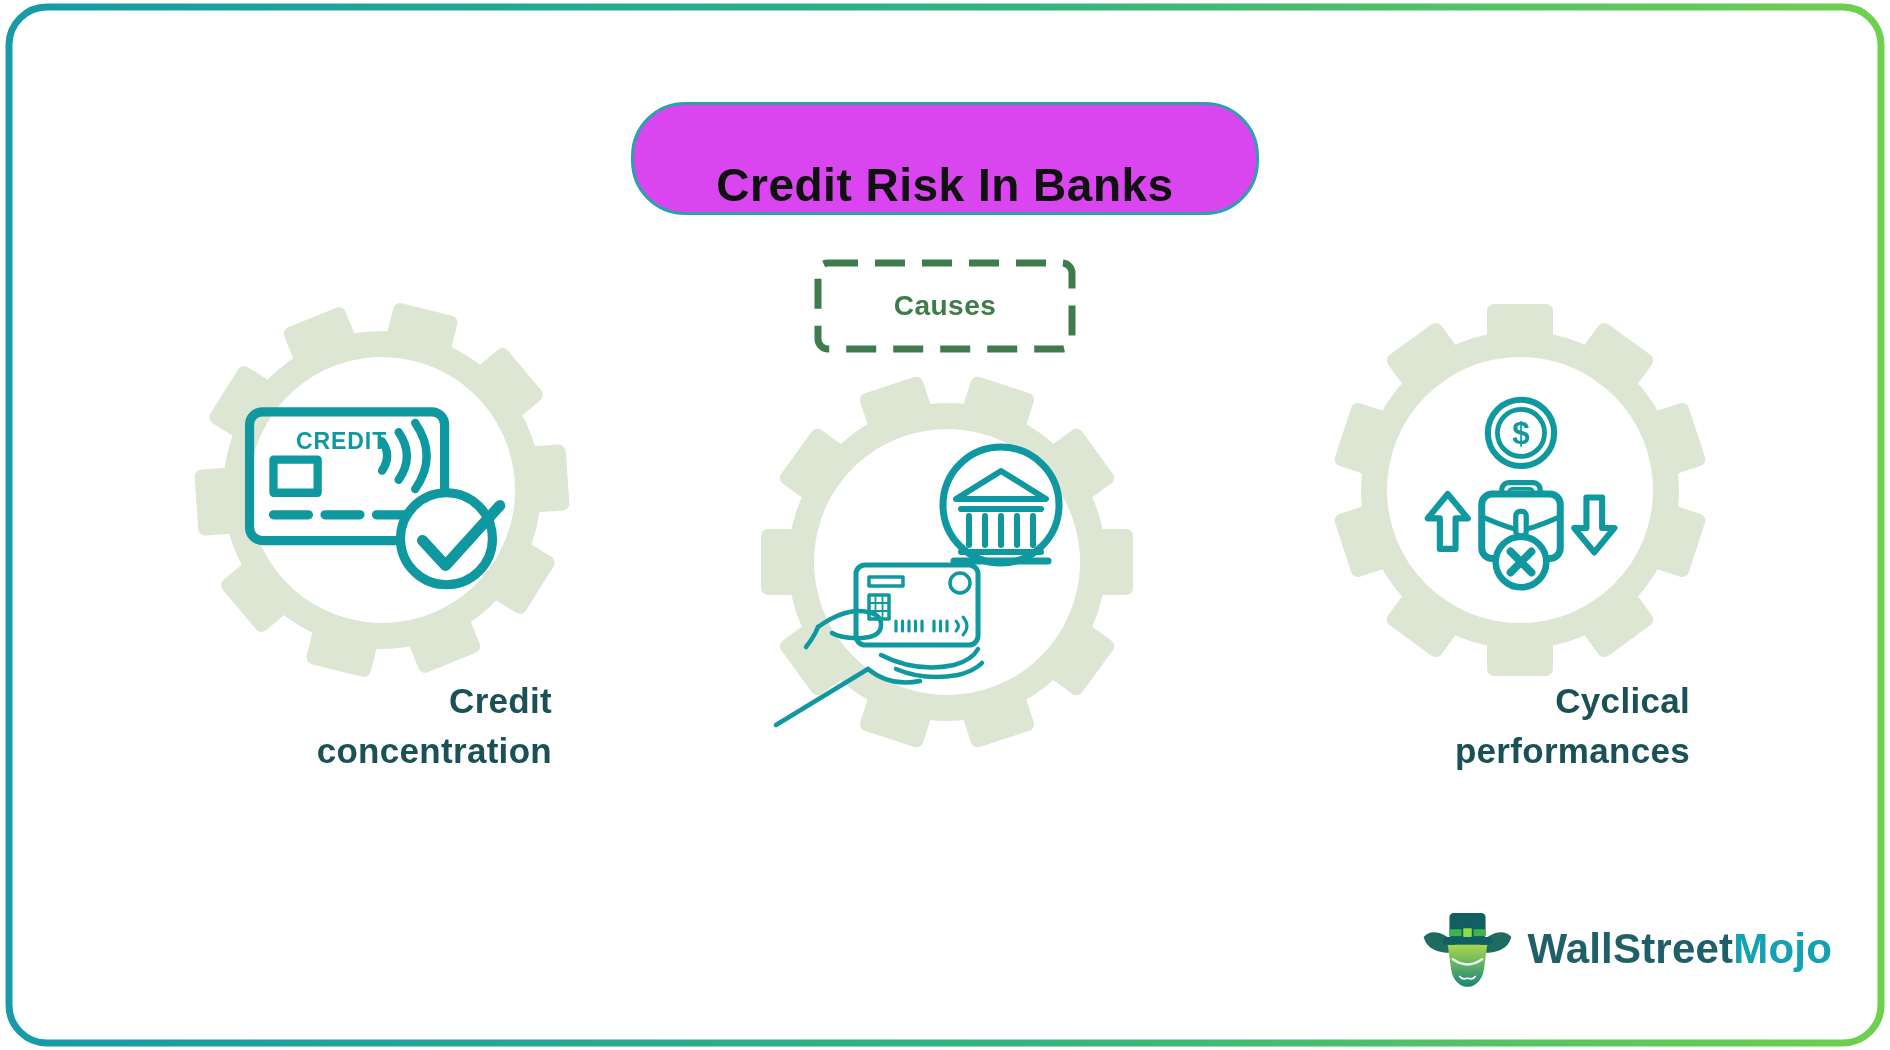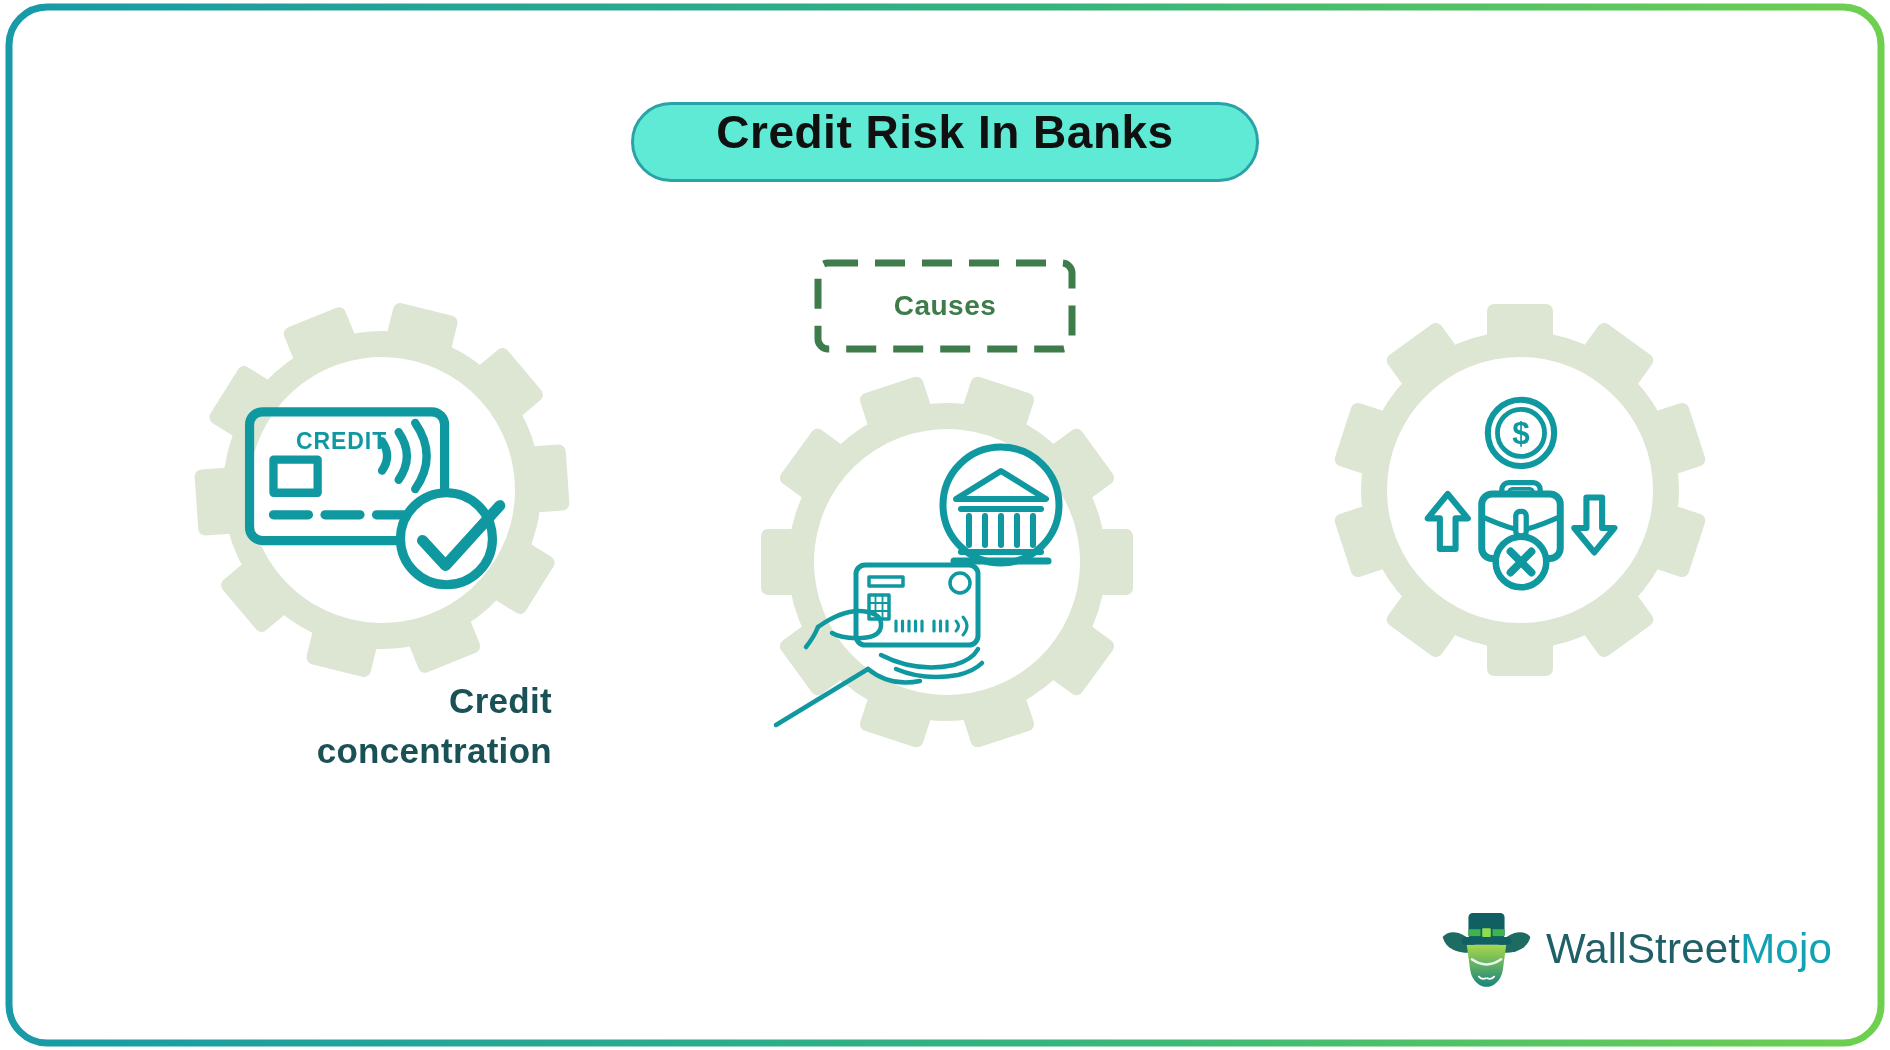--- a/index.html
+++ b/index.html
@@ -6,24 +6,24 @@
   .canvas{
     position:relative;width:1890px;height:1050px;background:#ffffff;
     font-family:"Liberation Sans",sans-serif;overflow:hidden;
   }
   svg{display:block;}
   .abs{position:absolute;}
   
   .frame{left:0;top:0;}
   
   .title-pill{
-    left:631px;top:102px;width:628px;height:80px;
+    left:631px;top:102px;width:628px;height:113px;
     border:3.5px solid var(--pill-border,#2aa2a8);
-    border-radius:54px;display:flex;align-items:flex-start;justify-content:center;
-    box-sizing:border-box;background:#5eead4;
+    border-radius:54px;display:flex;align-items:flex-end;justify-content:center;
+    box-sizing:border-box;background:#d946ef;
   }
   .title-pill span{
     font-size:46px;font-weight:800;color:var(--title-black,#101010);letter-spacing:.5px;
   }
   
   .causes-box{left:813px;top:258px;width:264px;height:96px;}
   .causes-box .txt{
     position:absolute;inset:0;display:flex;align-items:center;justify-content:center;
     font-size:28px;font-weight:800;color:var(--causes-green,#3e7c4b);letter-spacing:.5px;
   }
@@ -34,21 +34,21 @@
   .ic{stroke:var(--icon-teal,#0f98a0);fill:none;stroke-linecap:round;stroke-linejoin:round;}
   .icf{fill:var(--icon-teal,#0f98a0);stroke:none;}
   .icw{fill:#fff;stroke:var(--icon-teal,#0f98a0);stroke-linecap:round;stroke-linejoin:round;}
   
   .cause-label{
     width:340px;text-align:right;font-size:35px;font-weight:700;
     color:var(--label-dark-teal,#1a5156);line-height:1.42;letter-spacing:.3px;
   }
   
   .logo{right:58px;bottom:58px;display:flex;align-items:center;gap:12px;}
-  .wordmark{font-size:42px;font-weight:400;letter-spacing:.2px;}
+  .wordmark{font-size:42px;font-weight:700;letter-spacing:.2px;}
   .wordmark .w1{color:var(--logo-dark,#1f6068);}
   .wordmark .w2{color:var(--logo-cyan,#12a2b2);}
 </style>
 </head>
 <body>
 
 <div class="canvas">
 
   <svg width="0" height="0" style="position:absolute" aria-hidden="true">
     <defs>
@@ -187,20 +187,21 @@
       <path class="ic" stroke-width="6" d="M 105 144 Q 135 157 144 158"></path>
       <path class="ic" stroke-width="6" d="M 195 144 Q 165 157 156 158"></path>
       <rect class="icw" x="144" y="138" width="12" height="28" rx="5" stroke-width="6"></rect>
     </g>
 
     <g>
       <circle class="icw" cx="150" cy="196" r="29" stroke-width="7.5"></circle>
       <path class="ic" stroke-width="9" d="M 138 184 L 162 208 M 162 184 L 138 208"></path>
     </g>
   </svg>
+  <div class="abs cause-label" style="left:1350px;top:676px">Cyclical performances</div>
 
   <div class="abs logo">
     <svg viewBox="0 0 110 100" width="95" height="86">
       <defs>
         <linearGradient id="bullgrad" x1="0" y1="0" x2="0" y2="1">
           <stop offset="0" stop-color="#a8d84b"></stop>
           <stop offset="1" stop-color="#17857d"></stop>
         </linearGradient>
       </defs>
       <path d="M 42 46 C 30 30 12 26 4 36 C 8 52 26 56 42 54 Z" fill="#1e6b62"></path>

